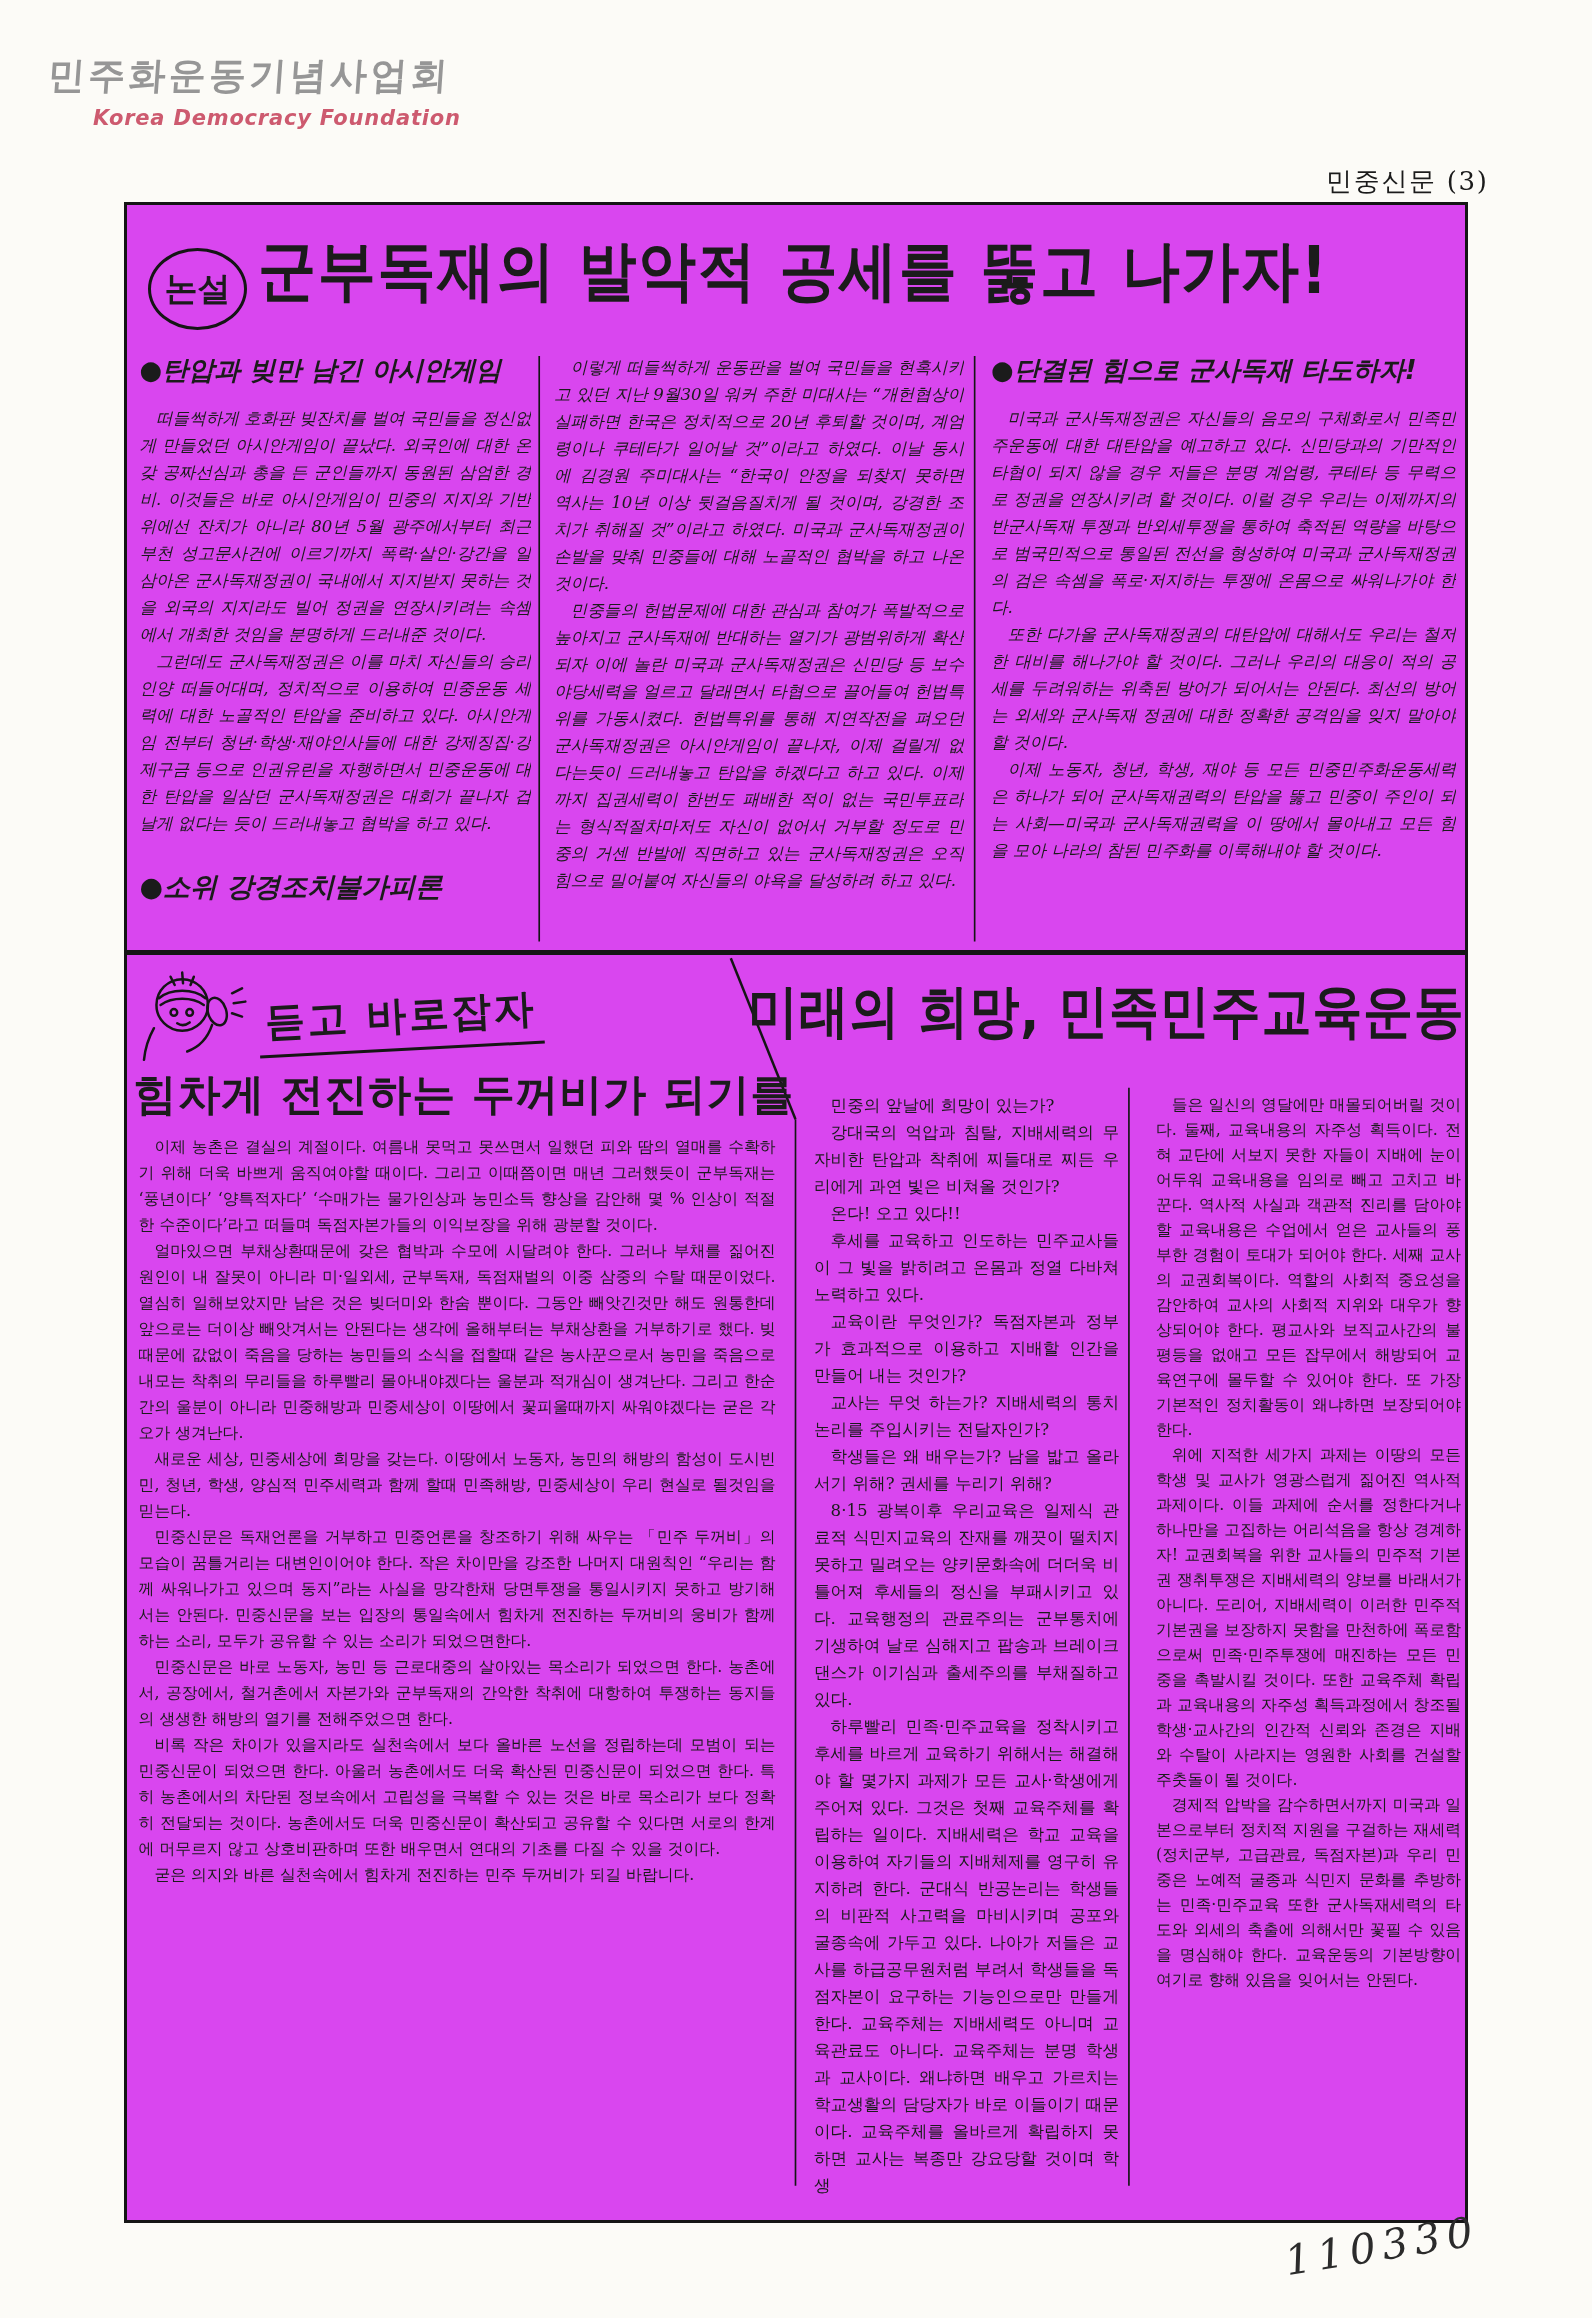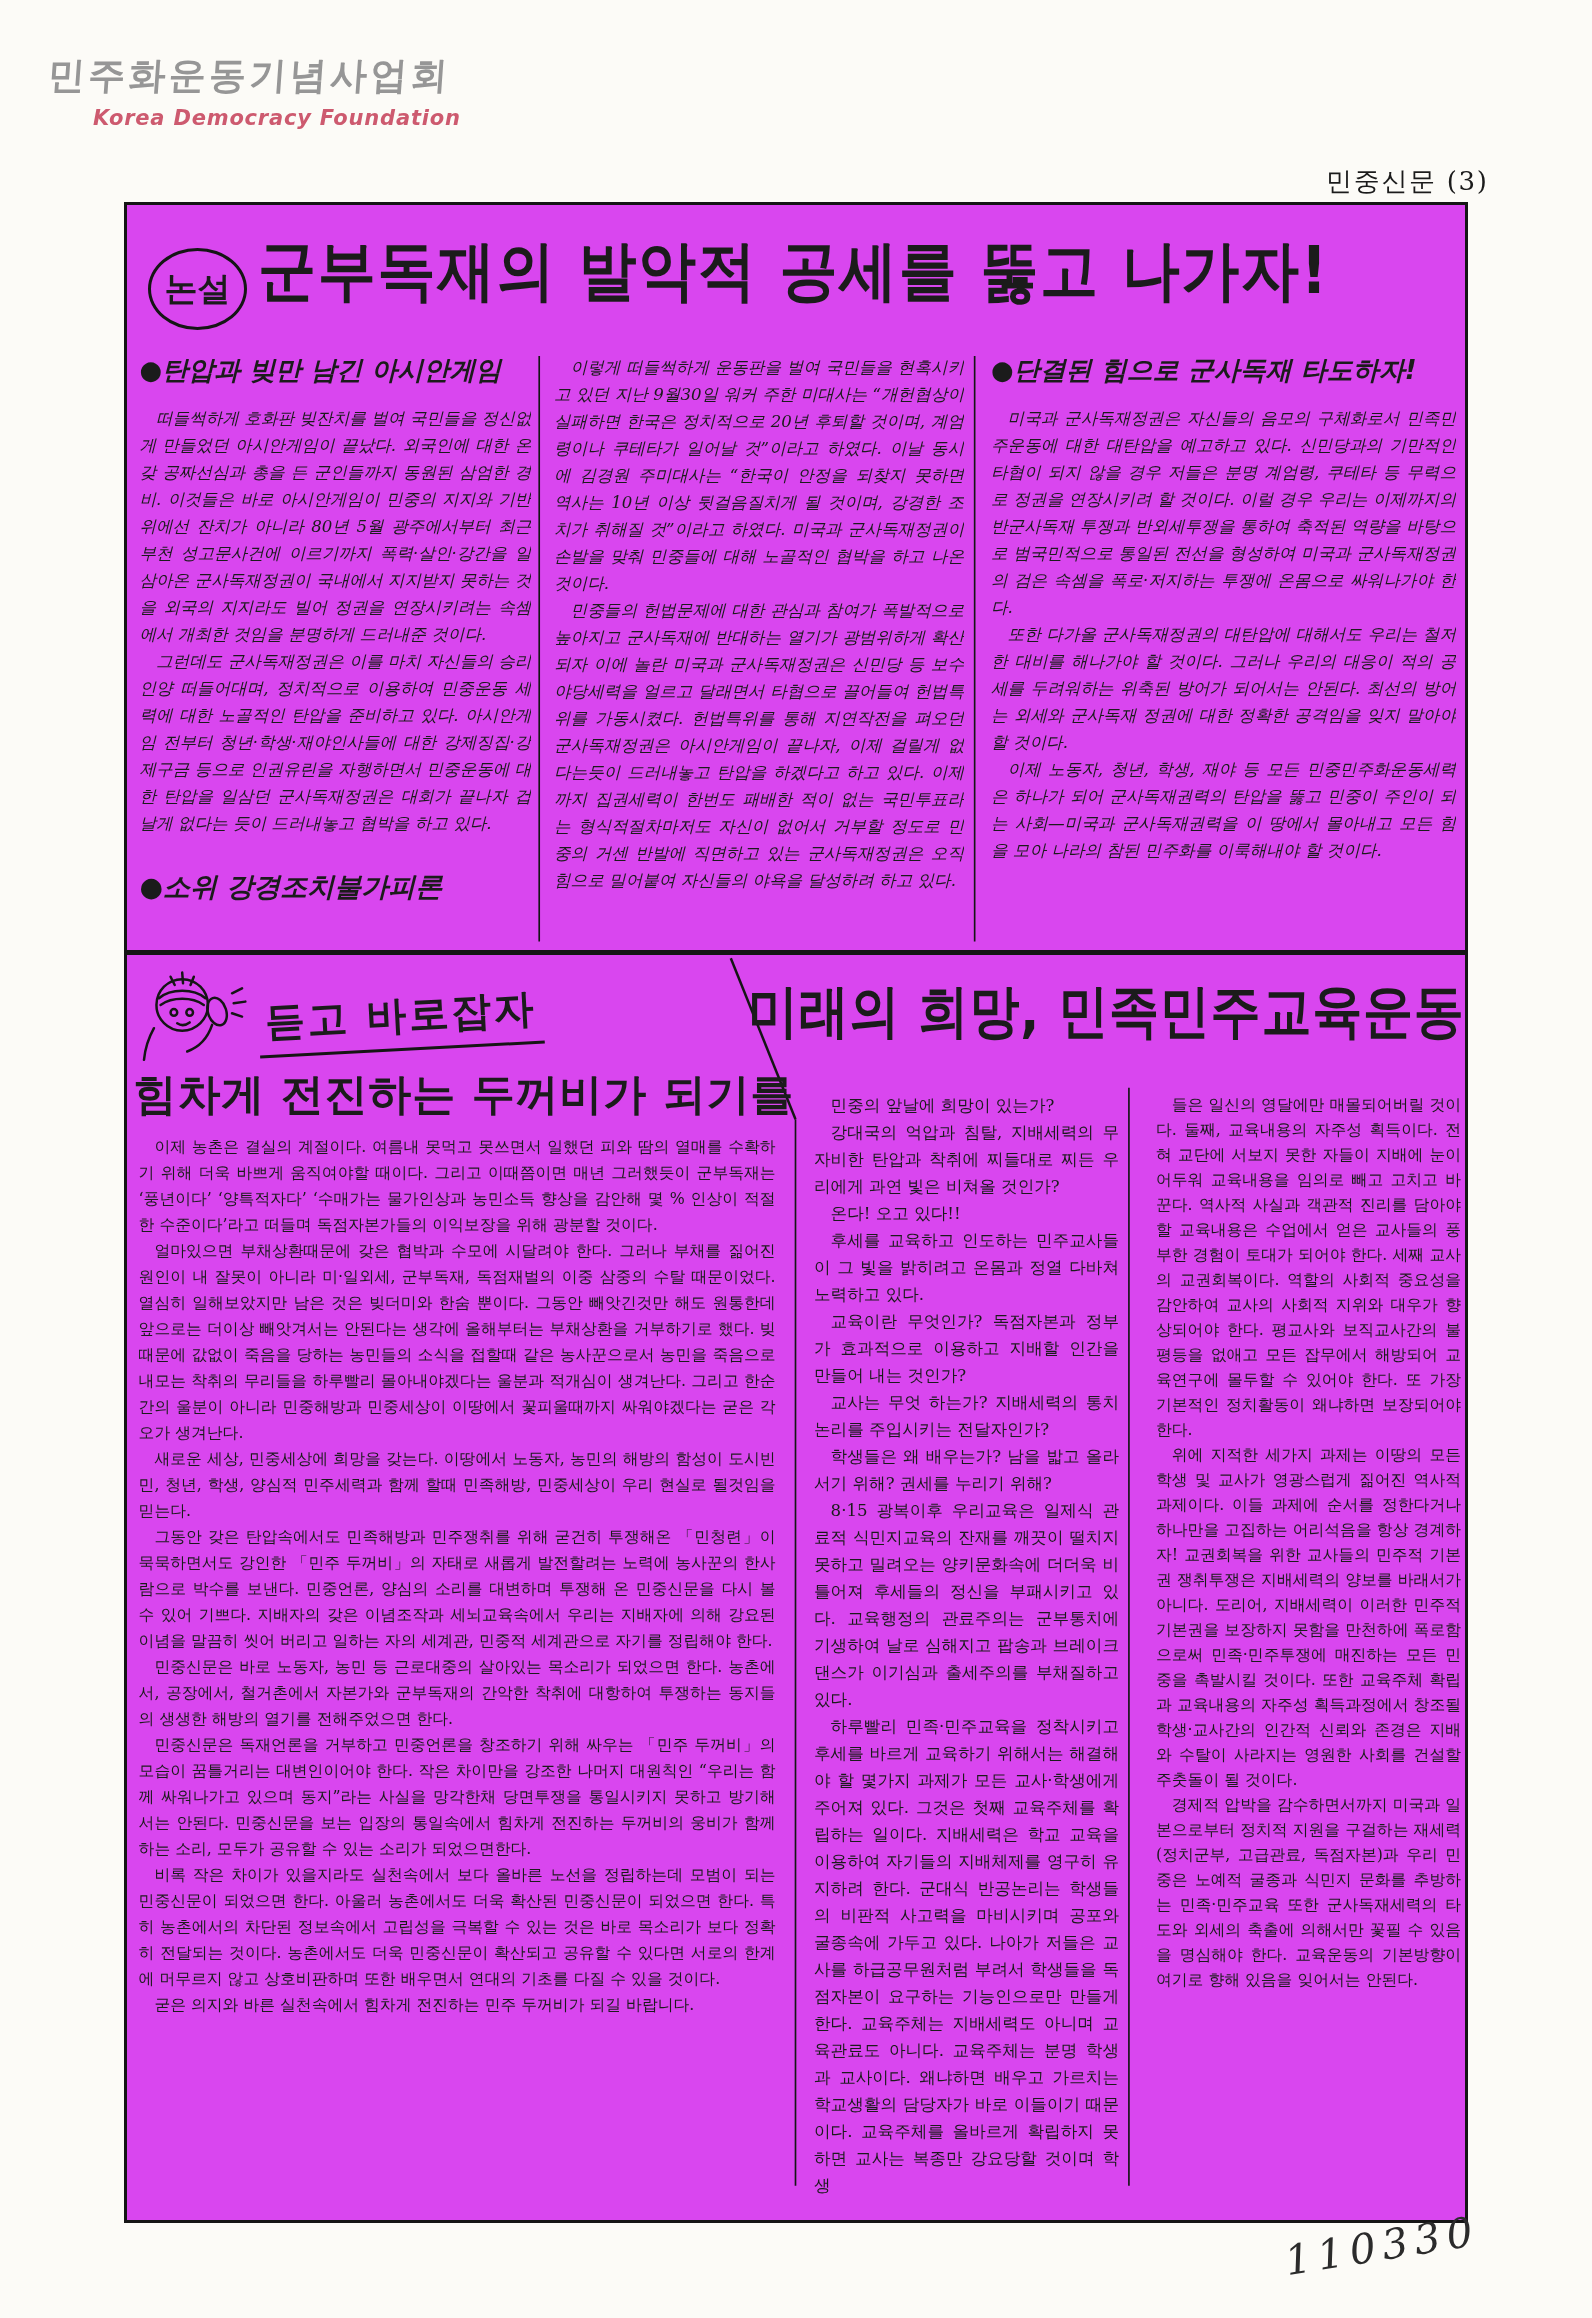--- a/index.html
+++ b/index.html
@@ -121,23 +121,22 @@
     </div>
 
     <div class="feat-headline">미래의 희망, 민족민주교육운동</div>
 
     <div class="letter-headline">힘차게 전진하는 두꺼비가 되기를</div>
 
     <div class="bcol letter-col">
       <p>이제 농촌은 결실의 계절이다. 여름내 못먹고 못쓰면서 일했던 피와 땀의 열매를 수확하기 위해 더욱 바쁘게 움직여야할 때이다. 그리고 이때쯤이면 매년 그러했듯이 군부독재는 ‘풍년이다’ ‘양특적자다’ ‘수매가는 물가인상과 농민소득 향상을 감안해 몇 % 인상이 적절한 수준이다’라고 떠들며 독점자본가들의 이익보장을 위해 광분할 것이다.</p>
       <p>얼마있으면 부채상환때문에 갖은 협박과 수모에 시달려야 한다. 그러나 부채를 짊어진 원인이 내 잘못이 아니라 미·일외세, 군부독재, 독점재벌의 이중 삼중의 수탈 때문이었다. 열심히 일해보았지만 남은 것은 빚더미와 한숨 뿐이다. 그동안 빼앗긴것만 해도 원통한데 앞으로는 더이상 빼앗겨서는 안된다는 생각에 올해부터는 부채상환을 거부하기로 했다. 빚때문에 값없이 죽음을 당하는 농민들의 소식을 접할때 같은 농사꾼으로서 농민을 죽음으로 내모는 착취의 무리들을 하루빨리 몰아내야겠다는 울분과 적개심이 생겨난다. 그리고 한순간의 울분이 아니라 민중해방과 민중세상이 이땅에서 꽃피울때까지 싸워야겠다는 굳은 각오가 생겨난다.</p>
       <p>새로운 세상, 민중세상에 희망을 갖는다. 이땅에서 노동자, 농민의 해방의 함성이 도시빈민, 청년, 학생, 양심적 민주세력과 함께 할때 민족해방, 민중세상이 우리 현실로 될것임을 믿는다.</p>
-      <p>그동안 갖은 탄압속에서도 민족해방과 민주쟁취를 위해 굳건히 투쟁해온 「민청련」이 묵묵하면서도 강인한 「민주 두꺼비」의 자태로 새롭게 발전할려는 노력에 농사꾼의 한사람으로 박수를 보낸다. 민중언론, 양심의 소리를 대변하며 투쟁해 온 민중신문을 다시 볼 수 있어 기쁘다. 지배자의 갖은 이념조작과 세뇌교육속에서 우리는 지배자에 의해 강요된 이념을 말끔히 씻어 버리고 일하는 자의 세계관, 민중적 세계관으로 자기를 정립해야 한다.</p>
+      <p>민중신문은 독재언론을 거부하고 민중언론을 창조하기 위해 싸우는 「민주 두꺼비」의 모습이 꿈틀거리는 대변인이어야 한다. 작은 차이만을 강조한 나머지 대원칙인 “우리는 함께 싸워나가고 있으며 동지”라는 사실을 망각한채 당면투쟁을 통일시키지 못하고 방기해서는 안된다. 민중신문을 보는 입장의 통일속에서 힘차게 전진하는 두꺼비의 웅비가 함께하는 소리, 모두가 공유할 수 있는 소리가 되었으면한다.</p>
       <p>민중신문은 바로 노동자, 농민 등 근로대중의 살아있는 목소리가 되었으면 한다. 농촌에서, 공장에서, 철거촌에서 자본가와 군부독재의 간악한 착취에 대항하여 투쟁하는 동지들의 생생한 해방의 열기를 전해주었으면 한다.</p>
-      <p>민중신문은 독재언론을 거부하고 민중언론을 창조하기 위해 싸우는 「민주 두꺼비」의 모습이 꿈틀거리는 대변인이어야 한다. 작은 차이만을 강조한 나머지 대원칙인 “우리는 함께 싸워나가고 있으며 동지”라는 사실을 망각한채 당면투쟁을 통일시키지 못하고 방기해서는 안된다. 민중신문을 보는 입장의 통일속에서 힘차게 전진하는 두꺼비의 웅비가 함께하는 소리, 모두가 공유할 수 있는 소리가 되었으면한다.</p>
       <p>비록 작은 차이가 있을지라도 실천속에서 보다 올바른 노선을 정립하는데 모범이 되는 민중신문이 되었으면 한다. 아울러 농촌에서도 더욱 확산된 민중신문이 되었으면 한다. 특히 농촌에서의 차단된 정보속에서 고립성을 극복할 수 있는 것은 바로 목소리가 보다 정확히 전달되는 것이다. 농촌에서도 더욱 민중신문이 확산되고 공유할 수 있다면 서로의 한계에 머무르지 않고 상호비판하며 또한 배우면서 연대의 기초를 다질 수 있을 것이다.</p>
       <p>굳은 의지와 바른 실천속에서 힘차게 전진하는 민주 두꺼비가 되길 바랍니다.</p>
     </div>
 
     <div class="bcol mid-col">
       <p>민중의 앞날에 희망이 있는가?</p>
       <p>강대국의 억압과 침탈, 지배세력의 무자비한 탄압과 착취에 찌들대로 찌든 우리에게 과연 빛은 비쳐올 것인가?</p>
       <p>온다! 오고 있다!!</p>
       <p>후세를 교육하고 인도하는 민주교사들이 그 빛을 밝히려고 온몸과 정열 다바쳐 노력하고 있다.</p>
       <p>교육이란 무엇인가? 독점자본과 정부가 효과적으로 이용하고 지배할 인간을 만들어 내는 것인가?</p>

